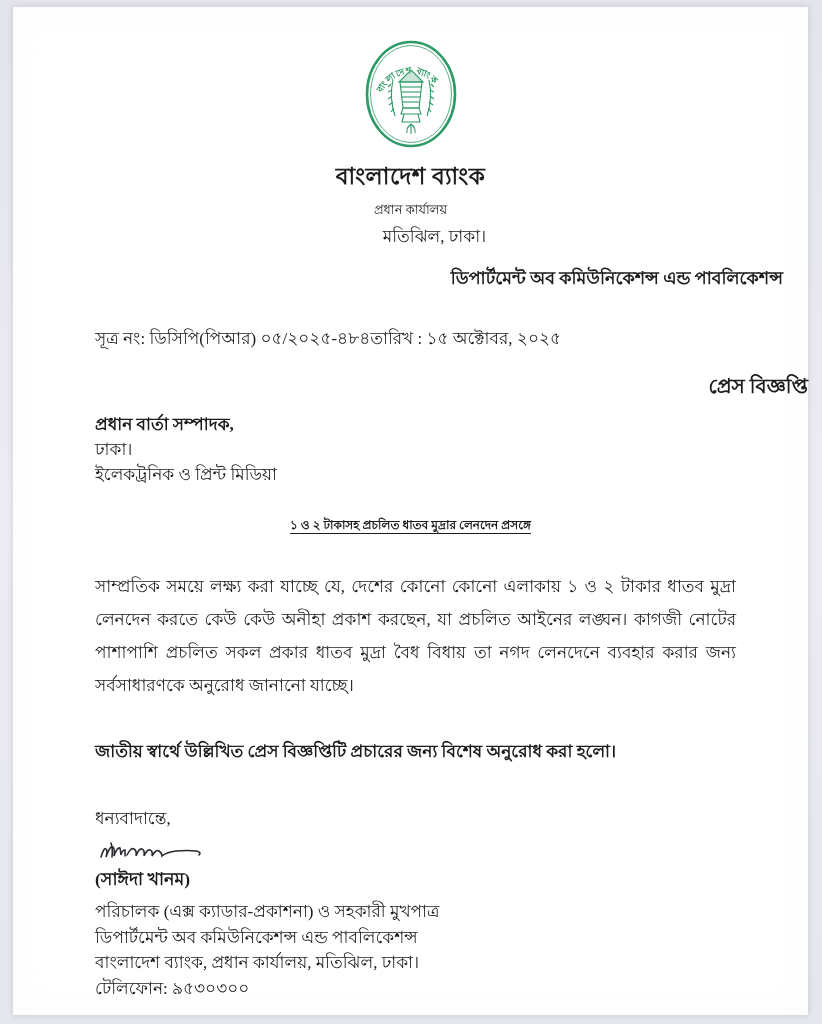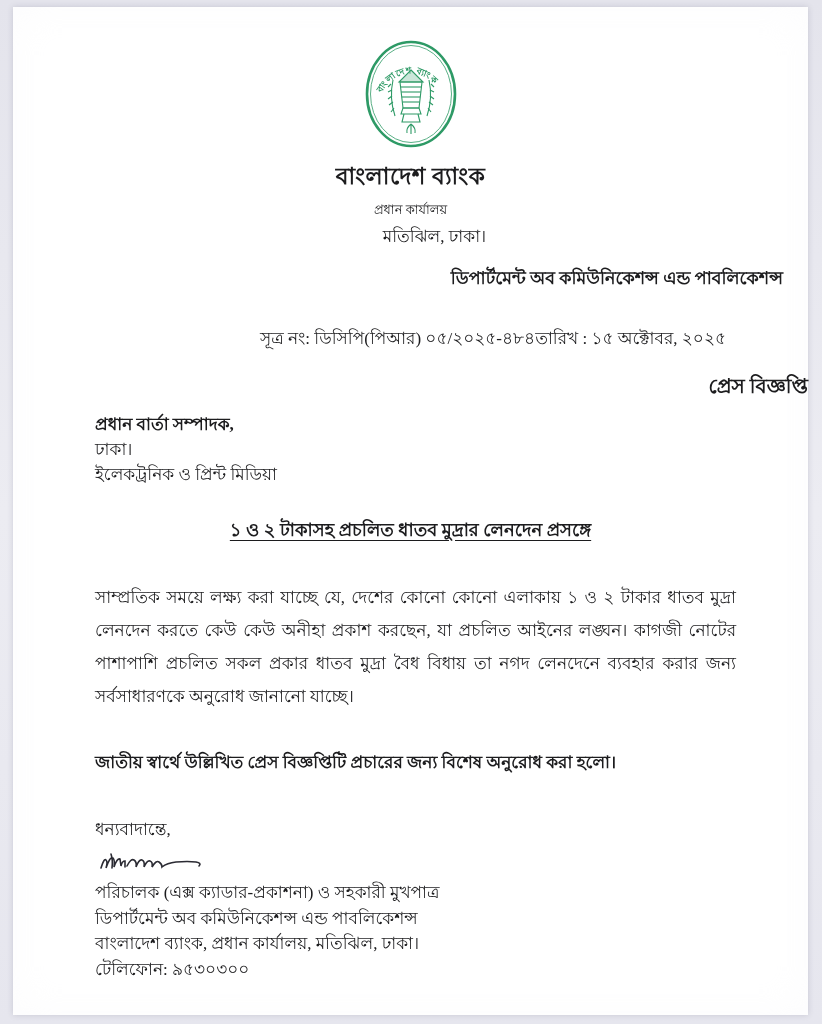--- a/index.html
+++ b/index.html
@@ -41,42 +41,42 @@
   .dept-line{
     text-align:right;
     padding-right:25px;
     font-weight:bold;
     font-size:17.5px;
     margin-top:14px;
   }
   
   .meta-row{
     display:flex;
-    justify-content:flex-end;
+    justify-content:flex-start;
     padding:0 82px 0 82px;
     margin-top:31px;
     font-size:17px;
   }
   .press-title{
     text-align:right;
     font-weight:bold;
     font-size:20px;
     margin-top:18px;
   }
   .addressee{
     padding-left:82px;
     font-size:17px;
     line-height:25px;
     margin-top:8px;
   }
   .addressee .line1{font-weight:bold;}
   .subject{
     text-align:center;
     font-weight:bold;
-    font-size:18px;
+    font-size:12px;
     margin-top:29px;
   }
   .subject span{
     text-decoration:underline;
     text-underline-offset:4px;
   }
   .body-para{
     padding:0 72px 0 82px;
     font-size:17px;
     line-height:33px;
@@ -178,20 +178,21 @@
       </div>
 
       <div class="body-para">সাম্প্রতিক সময়ে লক্ষ্য করা যাচ্ছে যে, দেশের কোনো কোনো এলাকায় ১ ও ২ টাকার ধাতব মুদ্রা লেনদেন করতে কেউ কেউ অনীহা প্রকাশ করছেন, যা প্রচলিত আইনের লঙ্ঘন। কাগজী নোটের পাশাপাশি প্রচলিত সকল প্রকার ধাতব মুদ্রা বৈধ বিধায় তা নগদ লেনদেনে ব্যবহার করার জন্য সর্বসাধারণকে অনুরোধ জানানো যাচ্ছে।</div>
       <div class="body-para2">জাতীয় স্বার্থে উল্লিখিত প্রেস বিজ্ঞপ্তিটি প্রচারের জন্য বিশেষ অনুরোধ করা হলো।</div>
 
       <div class="closing-block">
         <div class="closing-text">ধন্যবাদান্তে,</div>
         <svg class="signature-img" width="120" height="30" viewBox="0 0 120 30">
           <path d="M4 22 q3 -10 5 -8 q2 2 0 8 q4 -12 7 -10 q2 2 1 9 q3 -9 6 -8 l1 7 q1 -5 4 -5 l0 6 M14 8 q2 6 1 14 M30 20 q4 -8 7 -6 q3 2 2 7 q3 -8 6 -7 q3 1 2 7 q3 -7 6 -6 q3 1 2 6 q4 -7 7 -5 q3 2 3 5 q5 -4 14 -5 q12 -1 20 0 q6 1 3 4" fill="none" stroke="#2b2b33" stroke-width="1.6" stroke-linecap="round"></path>
         </svg>
+        <div class="sig-name">(সাঈদা খানম)</div>
       </div>
 
       <div class="designations">
         <div>পরিচালক (এক্স ক্যাডার-প্রকাশনা) ও সহকারী মুখপাত্র</div>
         <div>ডিপার্টমেন্ট অব কমিউনিকেশন্স এন্ড পাবলিকেশন্স</div>
         <div>বাংলাদেশ ব্যাংক, প্রধান কার্যালয়, মতিঝিল, ঢাকা।</div>
         <div>টেলিফোন: ৯৫৩০৩০০</div>
       </div>
 
     </div>

